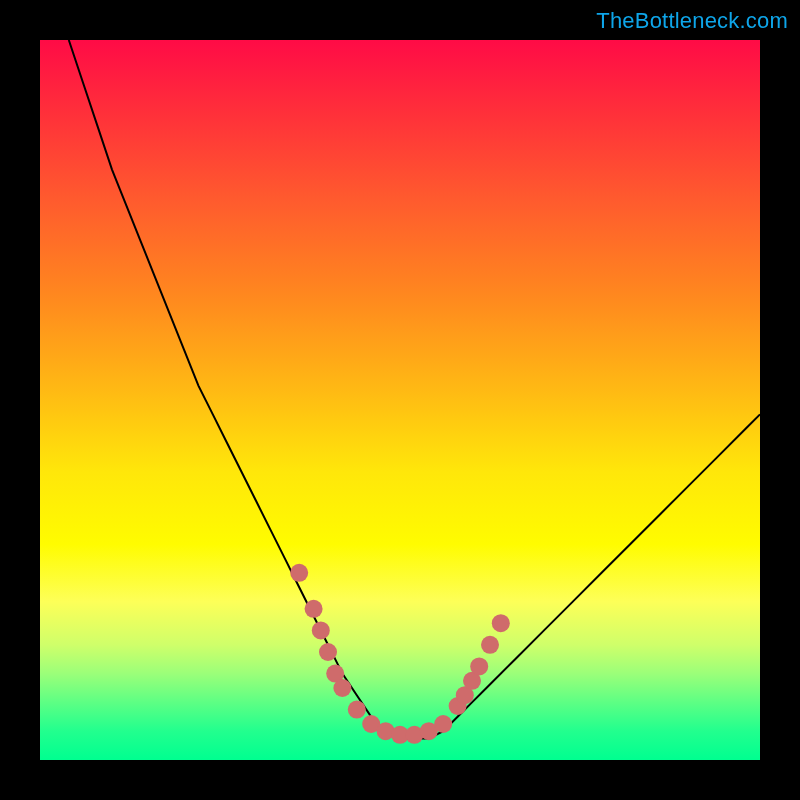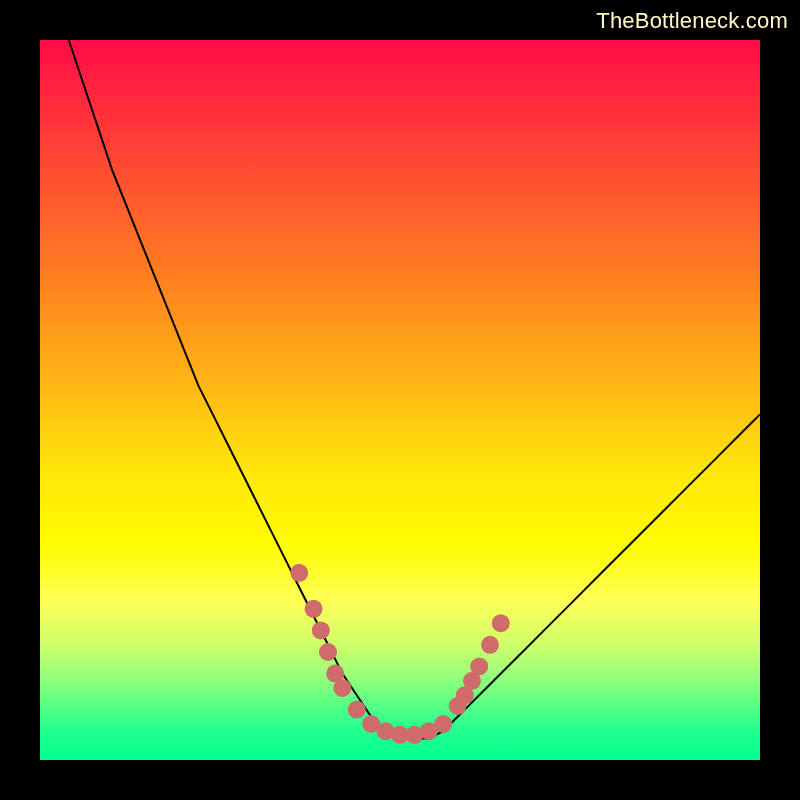--- a/index.html
+++ b/index.html
@@ -36,21 +36,21 @@
       #9bff79 88%,
       #5dff84 92%,
       #22ff8e 96%,
       #00ff90 100%
     );
   }
   .watermark {
     position: absolute;
     top: 8px;
     right: 12px;
-    color: #fef9c3;
+    color: #0ea5e9;
     font-size: 22px;
     letter-spacing: 0.2px;
     font-weight: 400;
   }
   svg {
     position: absolute;
     left: 0;
     top: 0;
   }
 </style>

